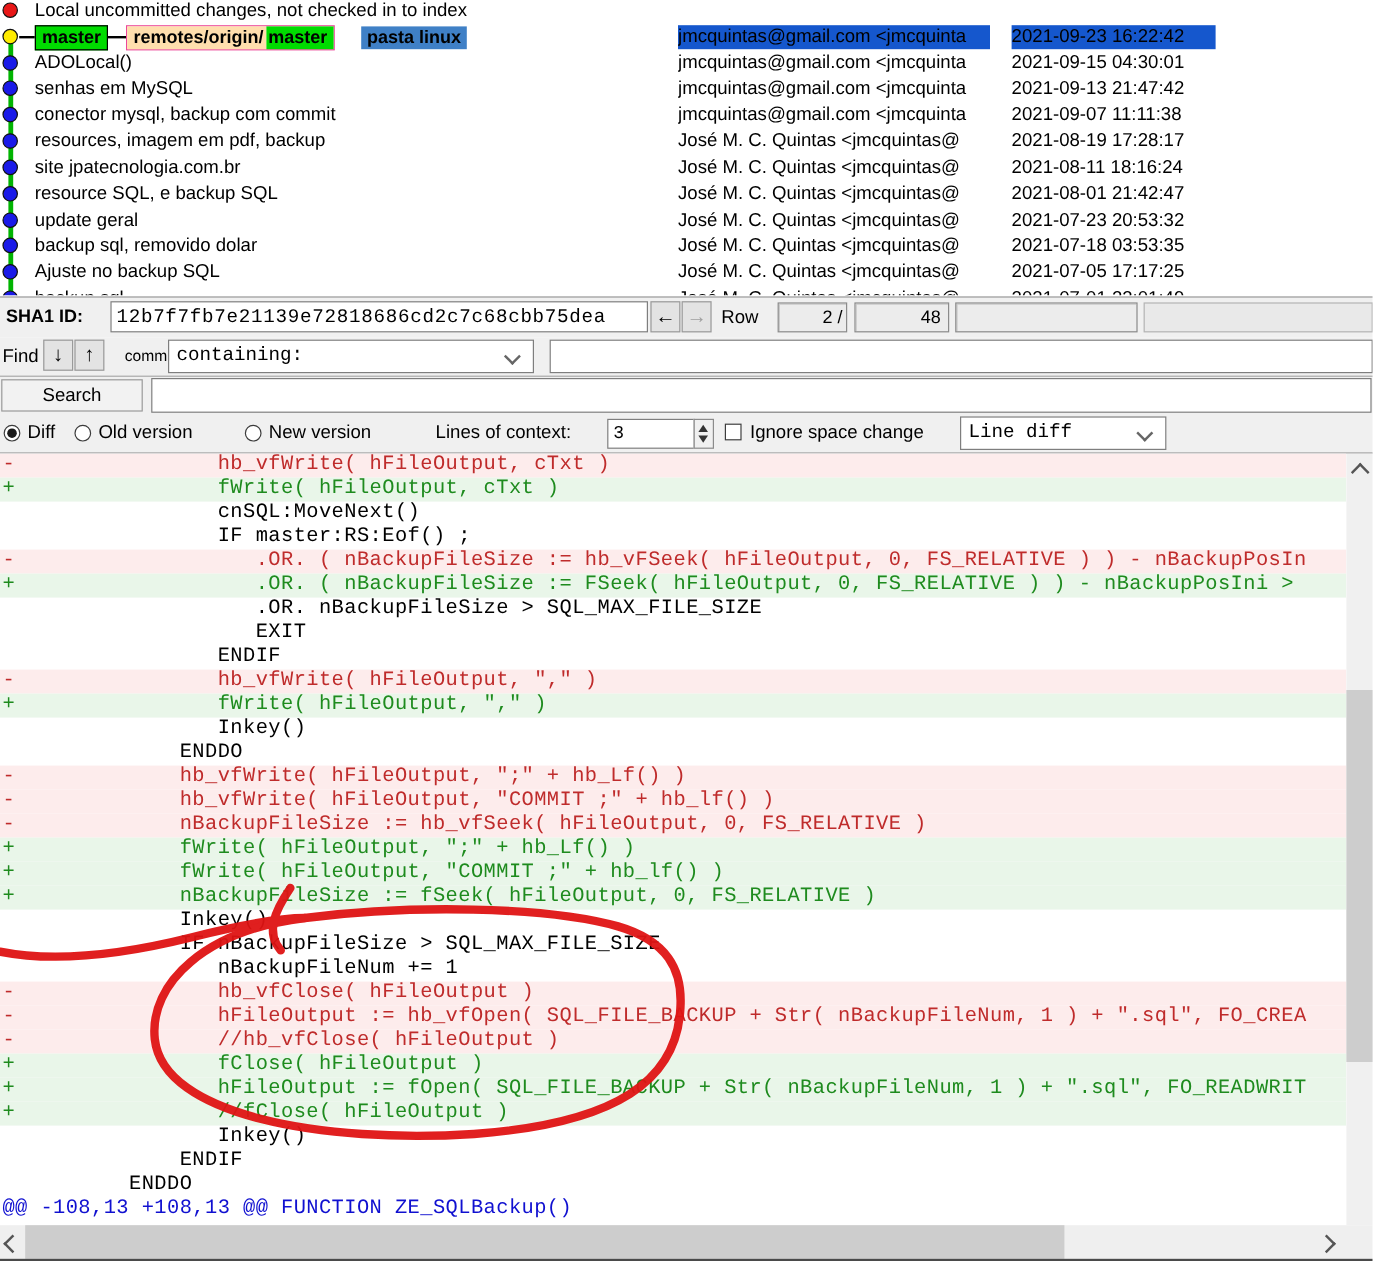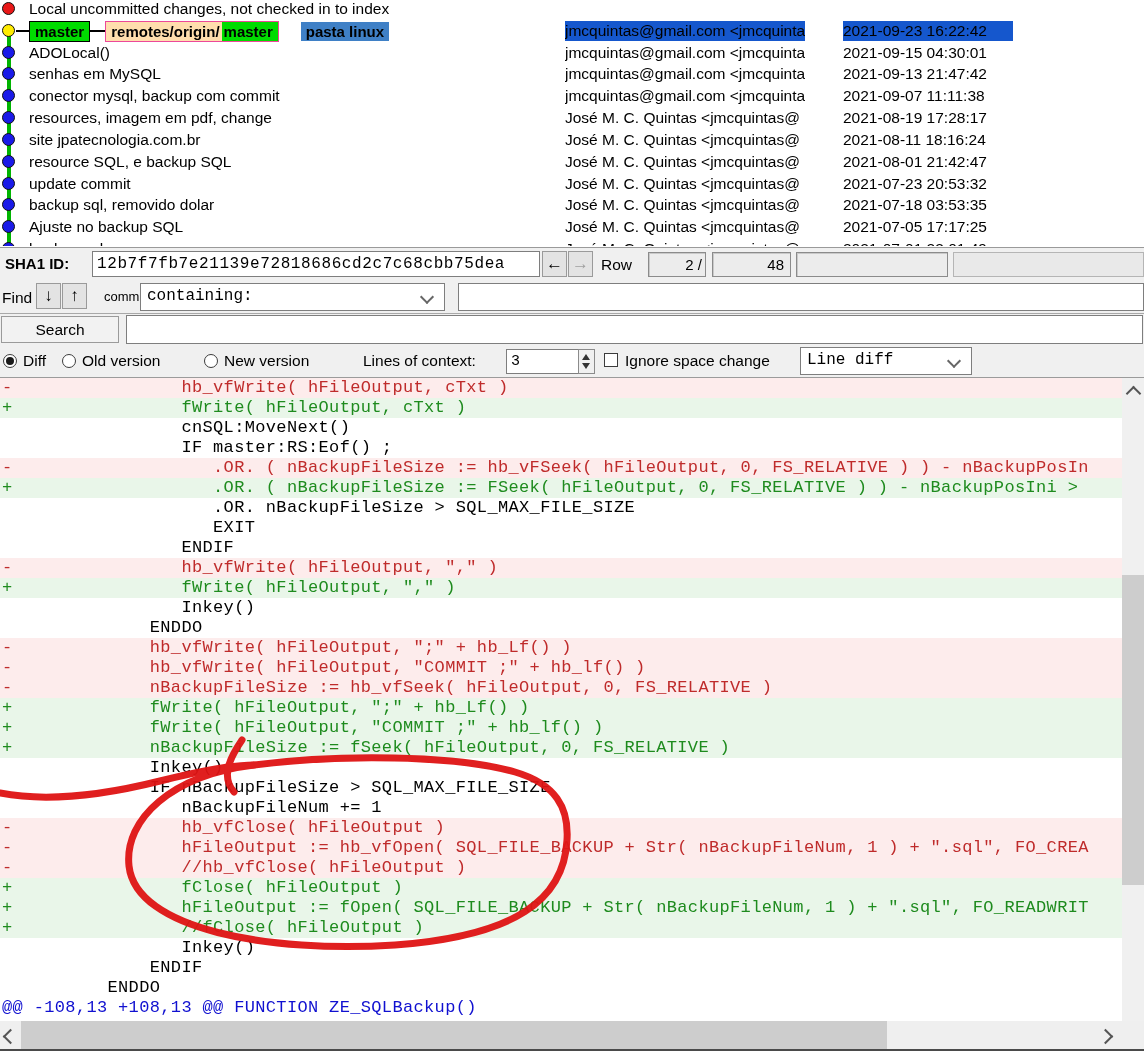--- a/index.html
+++ b/index.html
@@ -4,21 +4,21 @@
 <style>
   html,body{margin:0;padding:0;}
   #app{position:relative;width:1144px;height:1051px;background:#fff;overflow:hidden;
        font-family:"Liberation Sans",sans-serif;color:#000;}
   
   #commit-panel{position:absolute;left:0;top:0;width:1144px;height:246px;background:#fff;overflow:hidden;}
   #graph-line{position:absolute;left:7px;top:28px;width:4px;height:218px;background:#00b400;}
   .crow{position:absolute;left:0;width:1144px;height:22px;}
   .cdot{position:absolute;left:2px;top:4px;width:13px;height:13px;border-radius:50%;border:1px solid #111;box-sizing:border-box;}
   .csubject{position:absolute;left:29px;top:0;height:22px;line-height:22px;font-size:15.5px;white-space:nowrap;}
-  .cauthor{position:absolute;left:565px;top:1px;width:240px;height:20px;line-height:20px;font-size:15.5px;white-space:nowrap;overflow:hidden;}
+  .cauthor{position:absolute;left:565px;top:1px;width:260px;height:20px;line-height:20px;font-size:15.5px;white-space:nowrap;overflow:hidden;}
   .cdate{position:absolute;left:843px;top:1px;width:170px;height:20px;line-height:20px;font-size:15.5px;white-space:nowrap;}
   .selcell{background:#1557cd;}
   .labelwrap{position:absolute;left:16px;top:0;height:22px;display:flex;align-items:center;}
   .seg{height:2px;background:#000;}
   .chip{font-size:15px;font-weight:bold;line-height:17px;padding:1px 5px;white-space:nowrap;}
   .chip.bordered{border:1px solid #000;}
   .chip2{display:inline-flex;border:1px solid #ec4899;padding:0;}
   .chip2 span{padding:1px 2px 1px 5px;font-size:15px;font-weight:bold;line-height:17px;white-space:nowrap;}
   .chip2 span:last-child{padding:1px 5px 1px 2px;}
   
@@ -107,39 +107,39 @@
           <span class="cdate">2021-09-13 21:47:42</span>
         </div>
         <div class="crow" style="top: 85px;">
           <span class="cdot" style="background: rgb(26, 26, 232);"></span>
           <span class="csubject">conector mysql, backup com commit</span>
           <span class="cauthor">jmcquintas@gmail.com &lt;jmcquinta</span>
           <span class="cdate">2021-09-07 11:11:38</span>
         </div>
         <div class="crow" style="top: 107px;">
           <span class="cdot" style="background: rgb(26, 26, 232);"></span>
-          <span class="csubject">resources, imagem em pdf, change</span>
+          <span class="csubject">resources, imagem em pdf, backup</span>
           <span class="cauthor">José M. C. Quintas &lt;jmcquintas@</span>
           <span class="cdate">2021-08-19 17:28:17</span>
         </div>
         <div class="crow" style="top: 129px;">
           <span class="cdot" style="background: rgb(26, 26, 232);"></span>
           <span class="csubject">site jpatecnologia.com.br</span>
           <span class="cauthor">José M. C. Quintas &lt;jmcquintas@</span>
           <span class="cdate">2021-08-11 18:16:24</span>
         </div>
         <div class="crow" style="top: 151px; padding-left: 39px;">
           <span class="cdot" style="background: rgb(26, 26, 232);"></span>
           <span class="csubject">resource SQL, e backup SQL</span>
           <span class="cauthor">José M. C. Quintas &lt;jmcquintas@</span>
           <span class="cdate">2021-08-01 21:42:47</span>
         </div>
         <div class="crow" style="top: 173px;">
           <span class="cdot" style="background: rgb(26, 26, 232);"></span>
-          <span class="csubject">update commit</span>
+          <span class="csubject">update geral</span>
           <span class="cauthor">José M. C. Quintas &lt;jmcquintas@</span>
           <span class="cdate">2021-07-23 20:53:32</span>
         </div>
         <div class="crow" style="top: 194px;">
           <span class="cdot" style="background: rgb(26, 26, 232);"></span>
           <span class="csubject">backup sql, removido dolar</span>
           <span class="cauthor">José M. C. Quintas &lt;jmcquintas@</span>
           <span class="cdate">2021-07-18 03:53:35</span>
         </div>
         <div class="crow" style="top: 216px;">

